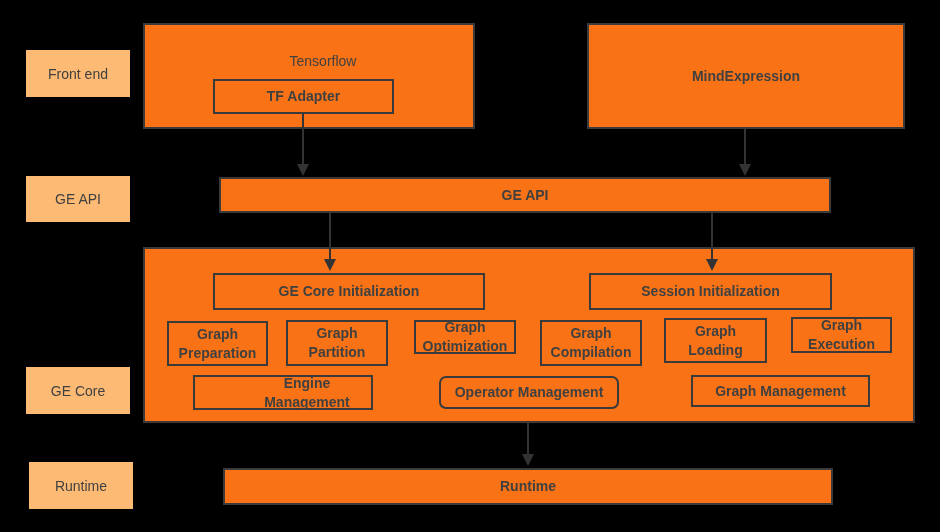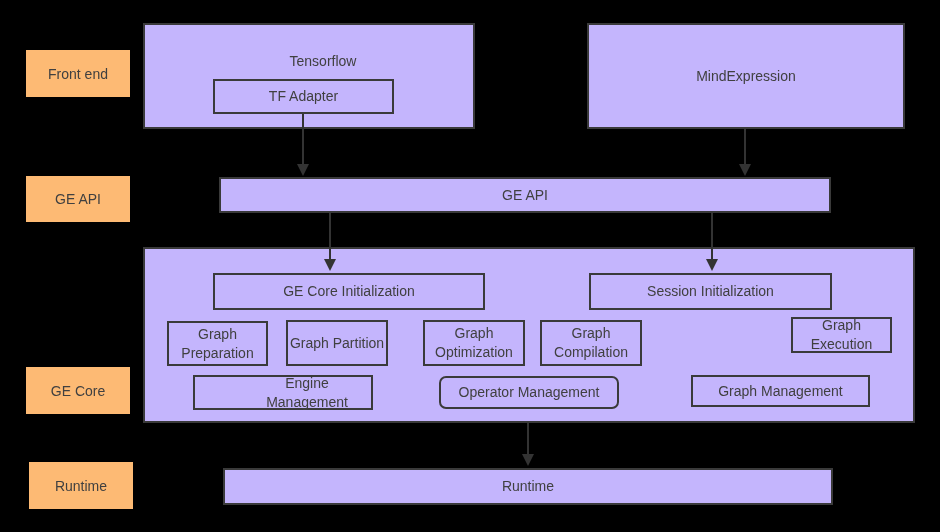--- a/index.html
+++ b/index.html
@@ -23,27 +23,28 @@
   .layer-label {
     background: #fdba74;
     display: flex;
     align-items: center;
     justify-content: center;
     text-align: center;
   }
 
   
   .node {
-    background: #c4b5fd;
+    background: #f97316;
     border: 2px solid #3a3a3a;
     display: flex;
     align-items: center;
     justify-content: center;
     text-align: center;
     line-height: 19px;
+    font-weight: bold;
   }
 
   .caption {
     text-align: center;
     padding-left: 28px;
   }
 
   
   .arrow {
     position: absolute;
@@ -80,22 +81,23 @@
 
   <div class="abs node" style="left:219px; top:177px; width:612px; height:36px;">GE API</div>
 
   <div class="abs node" style="left:143px; top:247px; width:772px; height:176px;"></div>
 
   <div class="abs node" style="left:213px; top:273px; width:272px; height:37px;">GE Core Initialization</div>
   <div class="abs node" style="left:589px; top:273px; width:243px; height:37px;">Session Initialization</div>
 
   <div class="abs node" style="left:167px; top:321px; width:101px; height:45px;">Graph Preparation</div>
   <div class="abs node" style="left:286px; top:320px; width:102px; height:46px;">Graph Partition</div>
-  <div class="abs node" style="left:423px; top:320px; width:102px; height:46px;">Graph Optimization</div>
+  <div class="abs node" style="left:414px; top:320px; width:102px; height:34px;">Graph Optimization</div>
   <div class="abs node" style="left:540px; top:320px; width:102px; height:46px;">Graph Compilation</div>
+  <div class="abs node" style="left:664px; top:318px; width:103px; height:45px;">Graph Loading</div>
   <div class="abs node" style="left:791px; top:317px; width:101px; height:36px;">Graph Execution</div>
 
   <div class="abs node" style="left:193px; top:375px; width:180px; height:35px;padding-left:48px;">Engine Management</div>
   <div class="abs node" style="left:439px; top:376px; width:180px; height:33px;border-radius:7px;">Operator Management</div>
   <div class="abs node" style="left:691px; top:375px; width:179px; height:32px;">Graph Management</div>
 
   <div class="abs node" style="left:223px; top:468px; width:610px; height:37px;">Runtime</div>
 
   <div class="arrow" style="left:302px; top:114px; height:50px;"></div>
   <div class="arrow" style="left:744px; top:129px; height:35px;"></div>

